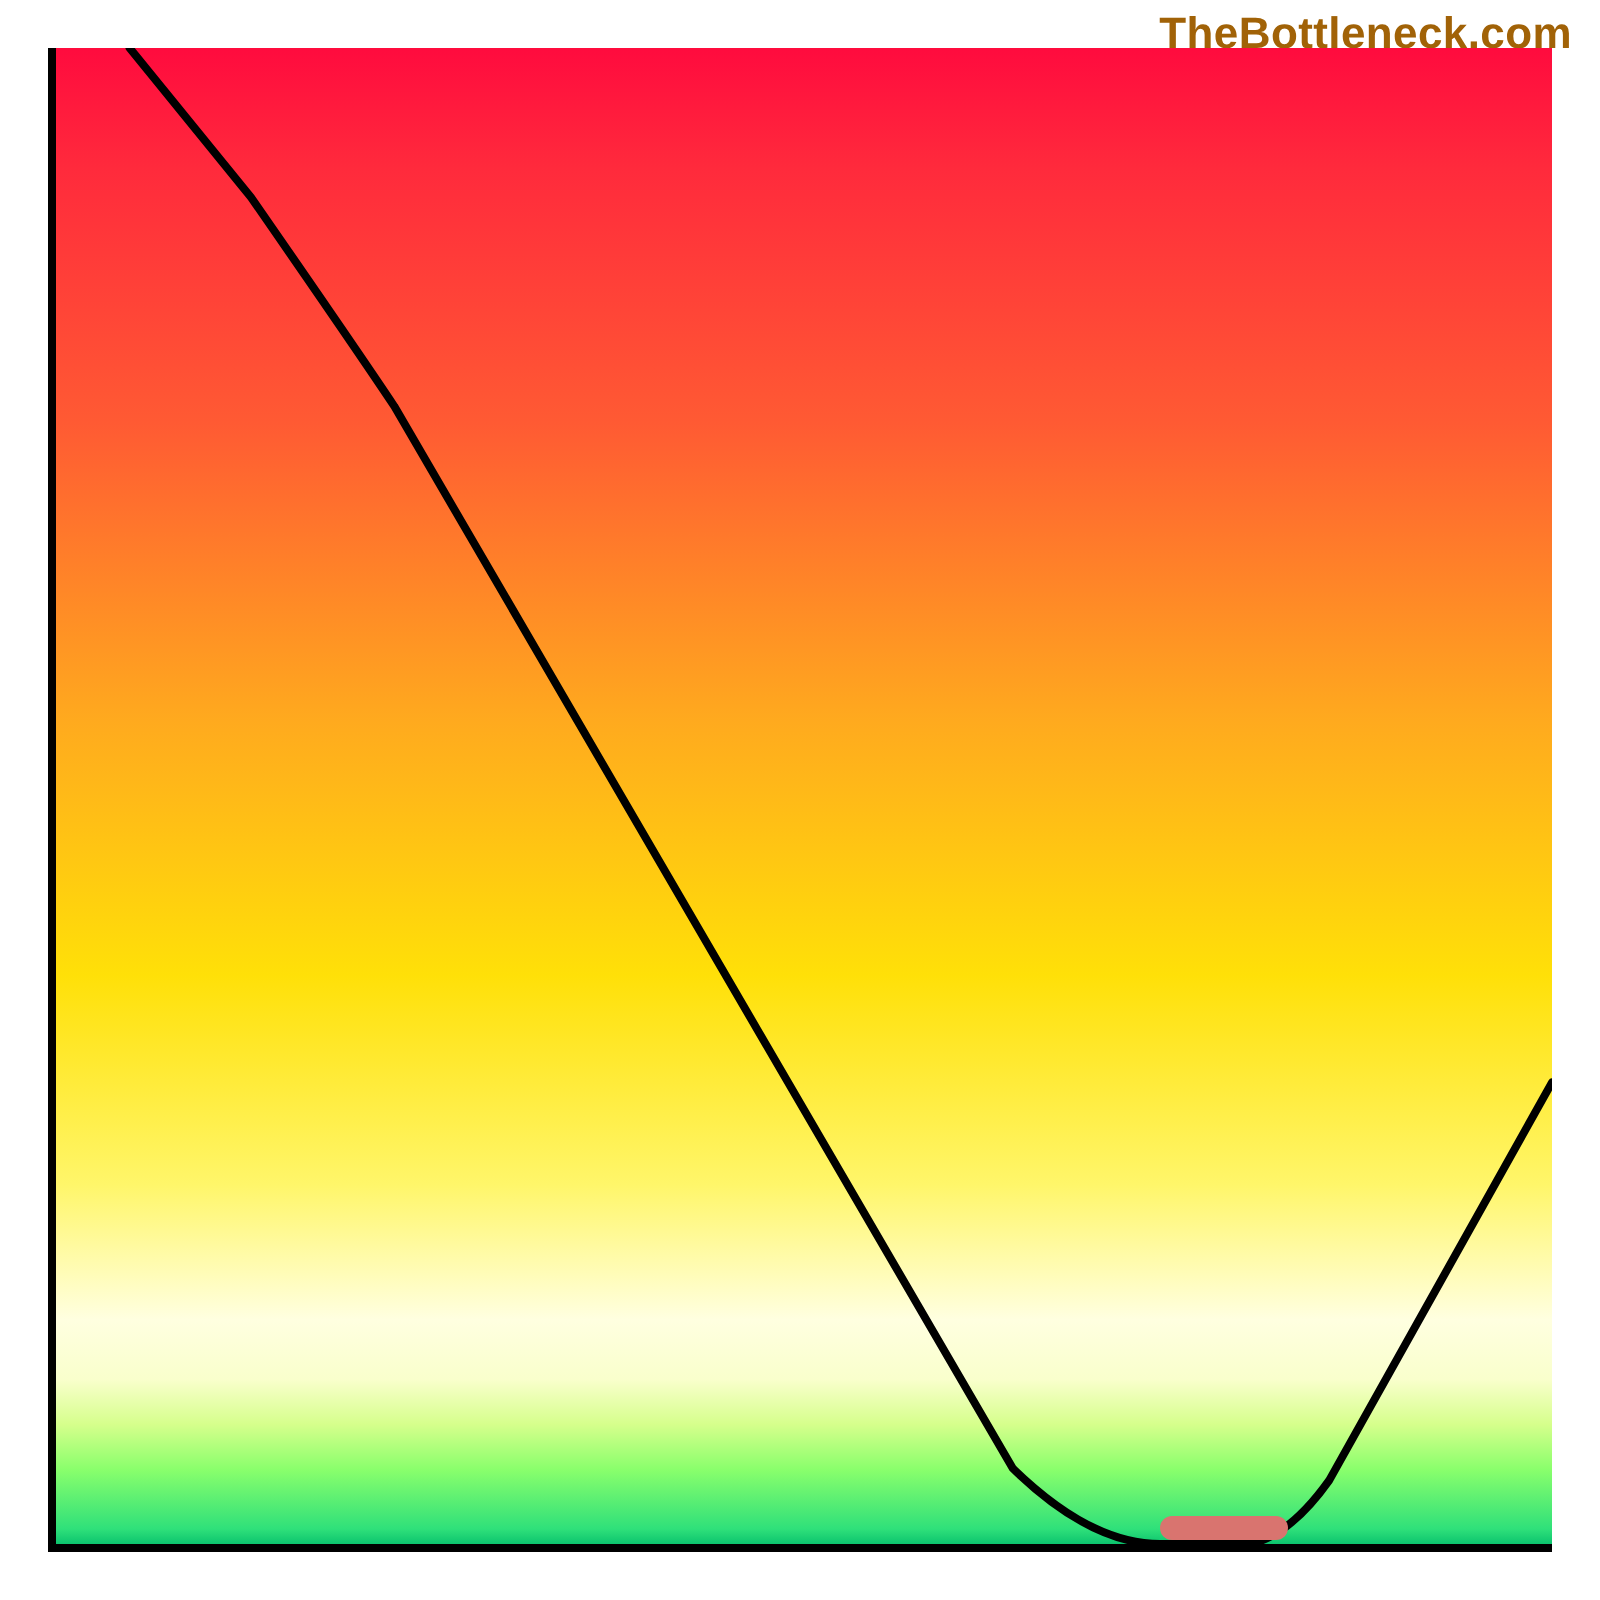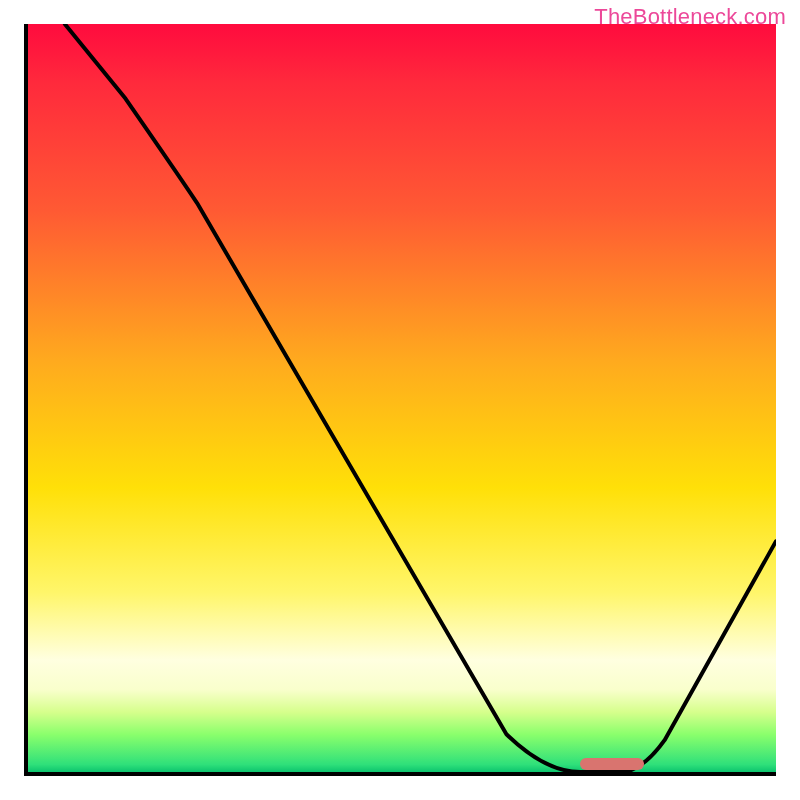--- a/index.html
+++ b/index.html
@@ -4,22 +4,22 @@
 <style>
   * { margin: 0; padding: 0; box-sizing: border-box; }
   html, body { width: 800px; height: 800px; overflow: hidden; background: #fff; }
   .wrap { position: relative; width: 800px; height: 800px; }
   .watermark {
     position: absolute;
     top: 4px;
     right: 14px;
     font-family: Arial, Helvetica, sans-serif;
     font-size: 22px;
-    font-weight: 400;
-    color: #ec4899;
+    font-weight: 700;
+    color: #a16207;
     letter-spacing: 0.2px;
   }
   .plot {
     position: absolute;
     left: 24px;
     top: 24px;
     width: 752px;
     height: 752px;
     border: 4px solid #000;
     border-top: none;

